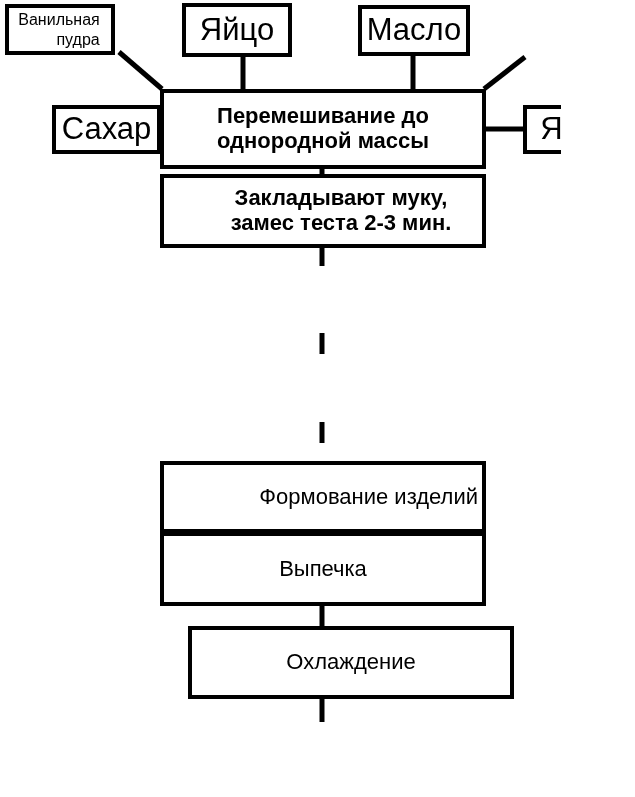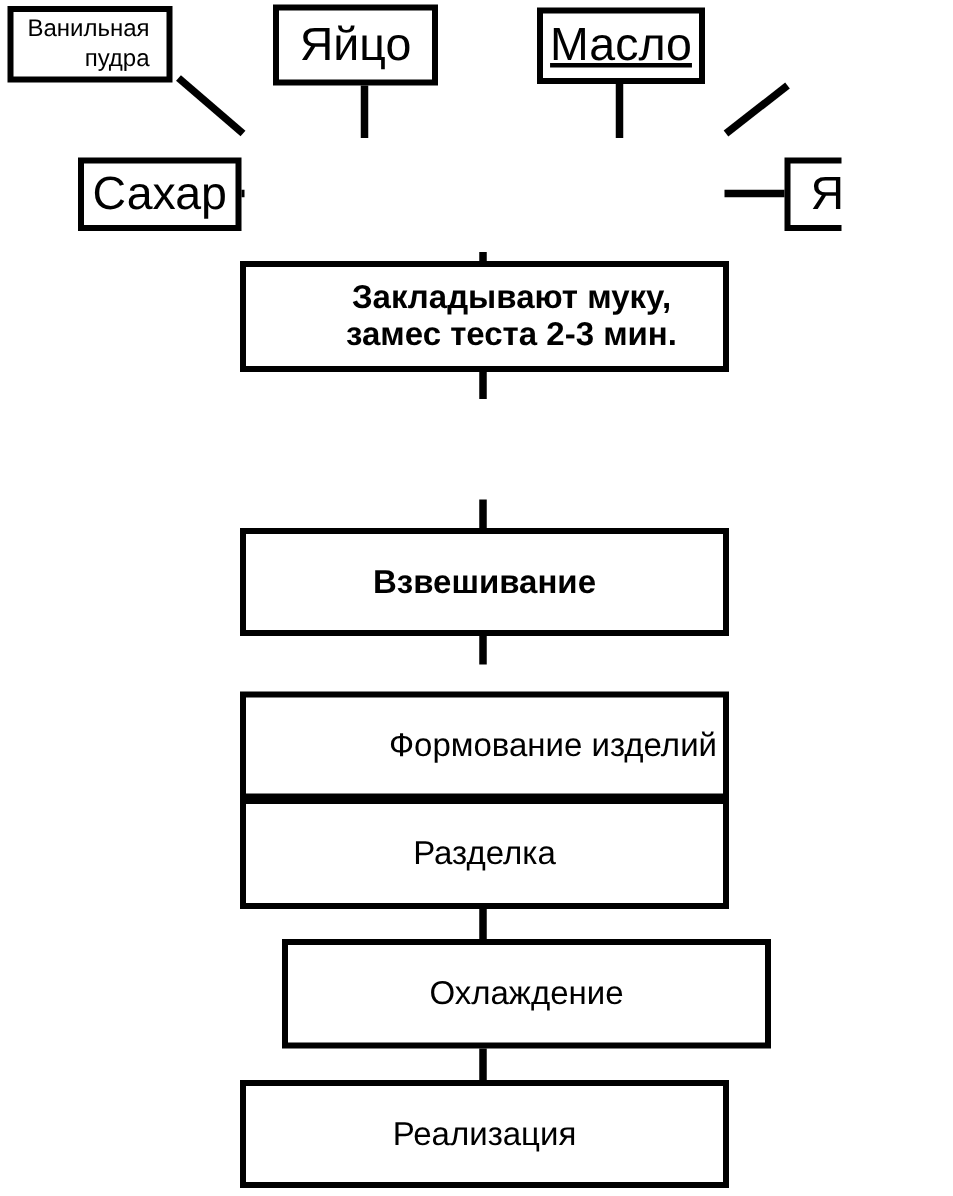--- a/index.html
+++ b/index.html
@@ -102,53 +102,51 @@
 
   <div class="node ingredient-small" style="left:5px; top:4px; width:110px; height:51px;">
     <span class="label">Ванильная
 пудра</span>
   </div>
 
   <div class="node ingredient" style="left:182px; top:3px; width:110px; height:54px;">
     <span class="label">Яйцо</span>
   </div>
 
-  <div class="node ingredient" style="left:358px; top:5px; width:112px; height:51px;text-decoration:underline;">
+  <div class="node ingredient" style="left:358px; top:5px; width:112px; height:51px;">
     <span class="label">Масло</span>
   </div>
 
 
   <div class="node ingredient" style="left:4px; top:105px; width:109px; height:49px;margin-left:48px;">
     <span class="label">Сахар</span>
   </div>
 
   <div class="node ingredient" style="left:523px; top:105px; width:109px; height:49px;">
     <span class="label">Яйцо</span>
   </div>
 
+  <div class="node process" style="left:160px; top:89px; width:326px; height:80px;">
+    <span class="label">Перемешивание до
+однородной массы</span>
+  </div>
 
   <div class="node process" style="left:160px; top:174px; width:326px; height:74px;padding-left:36px;">
     <span class="label">Закладывают муку,
 замес теста 2-3 мин.</span>
   </div>
 
 
-  <div class="node process" style="left:160px; top:352px; width:326px; height:72px;">
-    <span class="label">Взвешивание</span>
-  </div>
 
   <div class="node process plain" style="left:160px; top:461px; width:326px; height:72px;justify-content:flex-end;">
     <span class="label">Формование изделий</span>
   </div>
 
   <div class="node process plain" style="left:160px; top:532px; width:326px; height:74px;">
-    <span class="label">Разделка</span>
+    <span class="label">Выпечка</span>
   </div>
 
   <div class="node process plain" style="left:160px; top:626px; width:326px; height:73px;margin-left:28px;">
     <span class="label">Охлаждение</span>
   </div>
 
-  <div class="node process plain" style="left:160px; top:720px; width:326px; height:72px;">
-    <span class="label">Реализация</span>
-  </div>
 
 </div>
 
 </body></html>

